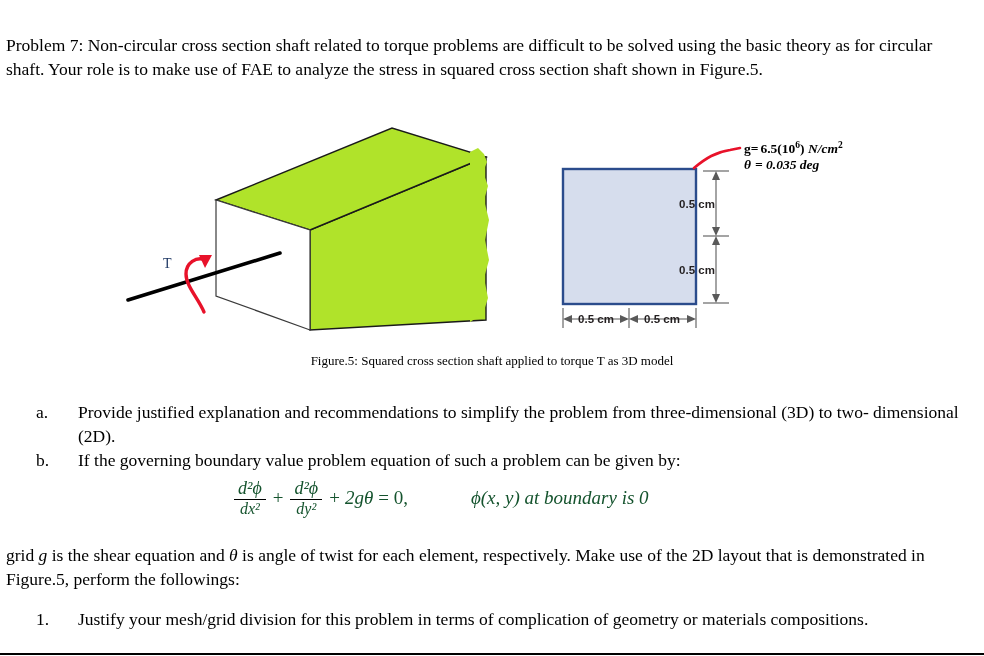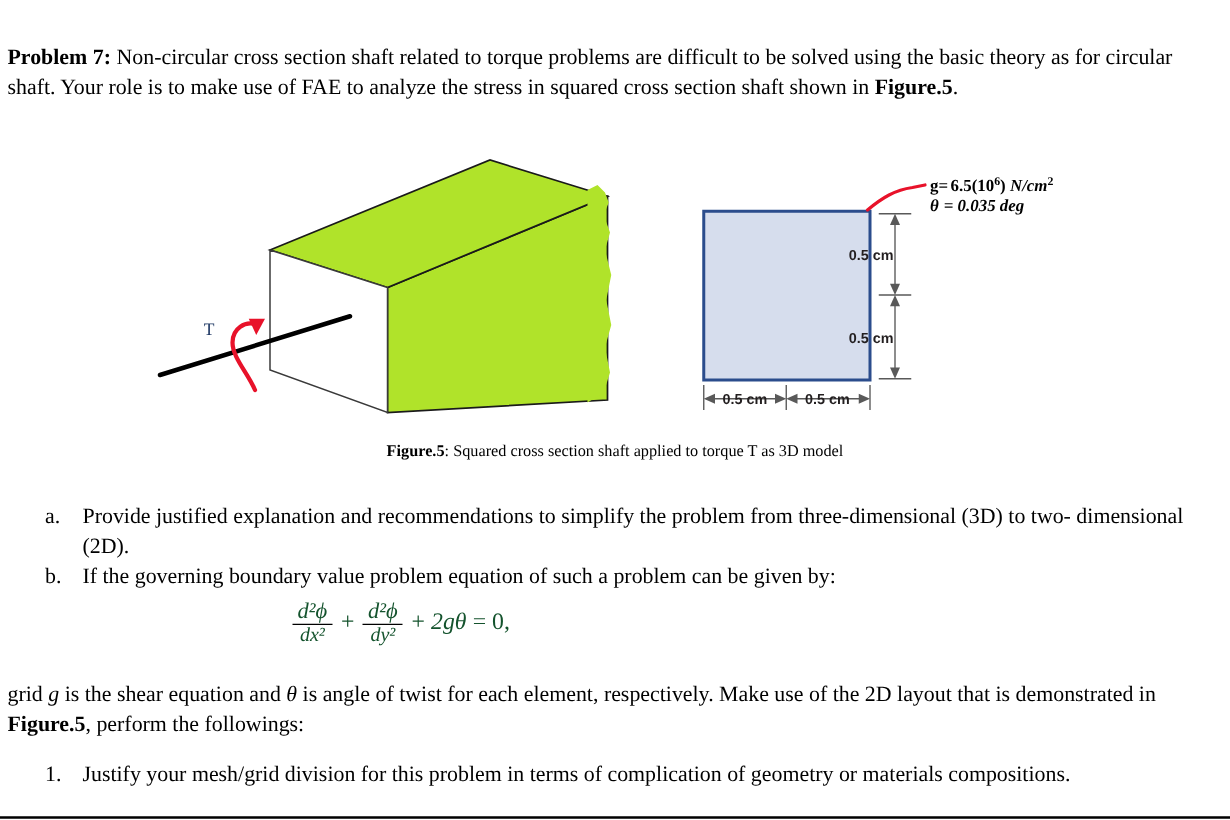--- a/index.html
+++ b/index.html
@@ -16,21 +16,21 @@
     color: #000000;
   }
 
   
   .para {
     position: absolute;
     font-size: 17.5px;
     line-height: 24px;
     text-align: left;
   }
-  .b { font-weight: bold; }
+  .b { font-weight: normal; }
   .i { font-style: italic; }
 
   #intro-paragraph {
     left: 6px;
     top: 33px;
     width: 948px;
   }
 
   #where-paragraph {
     left: 6px;
@@ -60,21 +60,21 @@
     display: flex;
     align-items: flex-start;
     font-size: 17.5px;
     line-height: 24px;
     margin-bottom: 0px;
   }
   .li-marker {
     width: 30px;
     flex: 0 0 30px;
   }
-  .li-text { flex: 1 1 auto; }
+  .li-text { flex: 1 1 auto; margin-left: 12px; }
 
   
   #number-list {
     position: absolute;
     left: 36px;
     top: 607px;
     width: 944px;
   }
 
   
@@ -234,20 +234,21 @@
     <span class="den">dx²</span>
   </span>
   <span class="eq-op">+</span>
   <span class="frac">
     <span class="num">d²ϕ</span>
     <span class="den">dy²</span>
   </span>
   <span class="eq-op">+</span>
   <span>2gθ</span>
   <span class="eq-op">= 0,</span>
+  <span class="eq-tail">ϕ(x, y) at boundary is 0</span>
 </div>
 
 <div class="para" id="where-paragraph"><span>grid </span><span class="i">g</span><span> is the shear equation and </span><span class="i">θ</span><span> is angle of twist for each element, respectively. Make use of the 2D layout that is demonstrated in </span><span class="b">Figure.5</span><span>, perform the followings:</span></div>
 
 <div id="number-list">
   <div class="li-row">
     <span class="li-marker">1.</span>
     <span class="li-text">Justify your mesh/grid division for this problem in terms of complication of geometry or materials compositions.</span>
   </div>
 </div>

